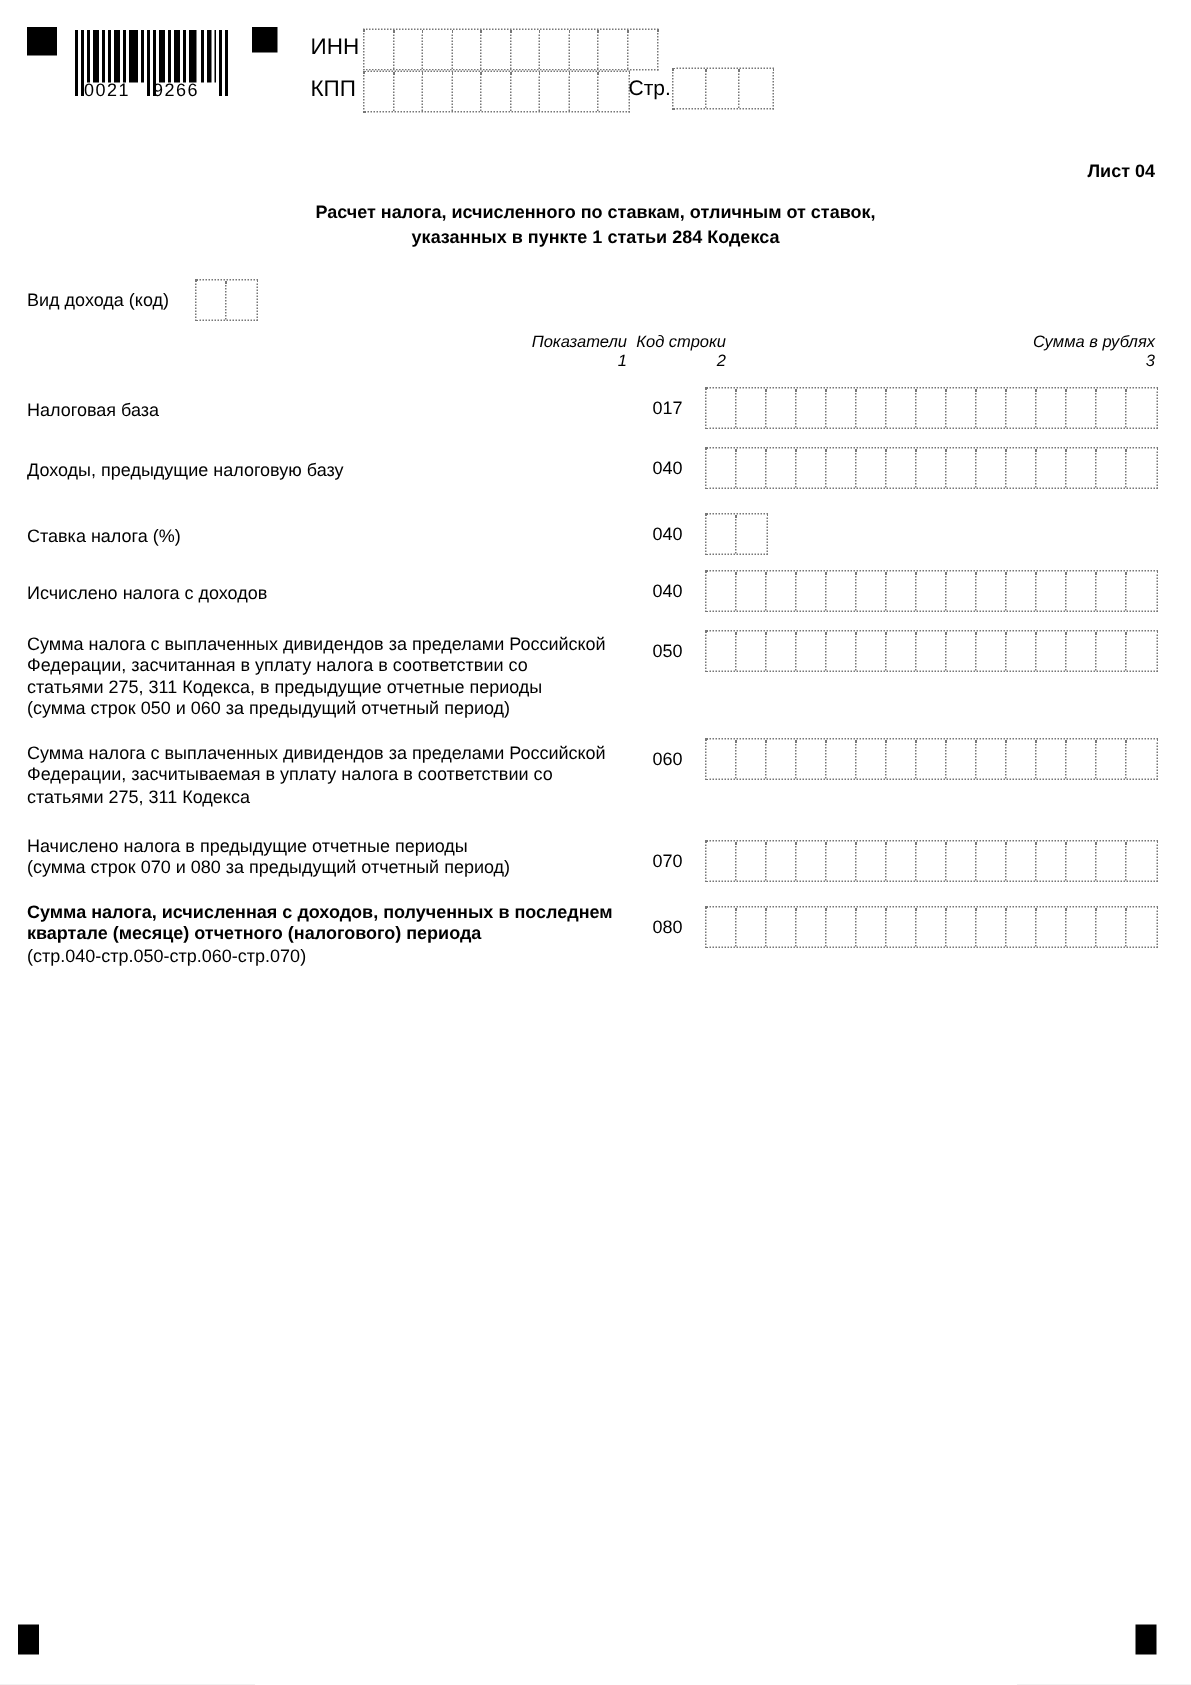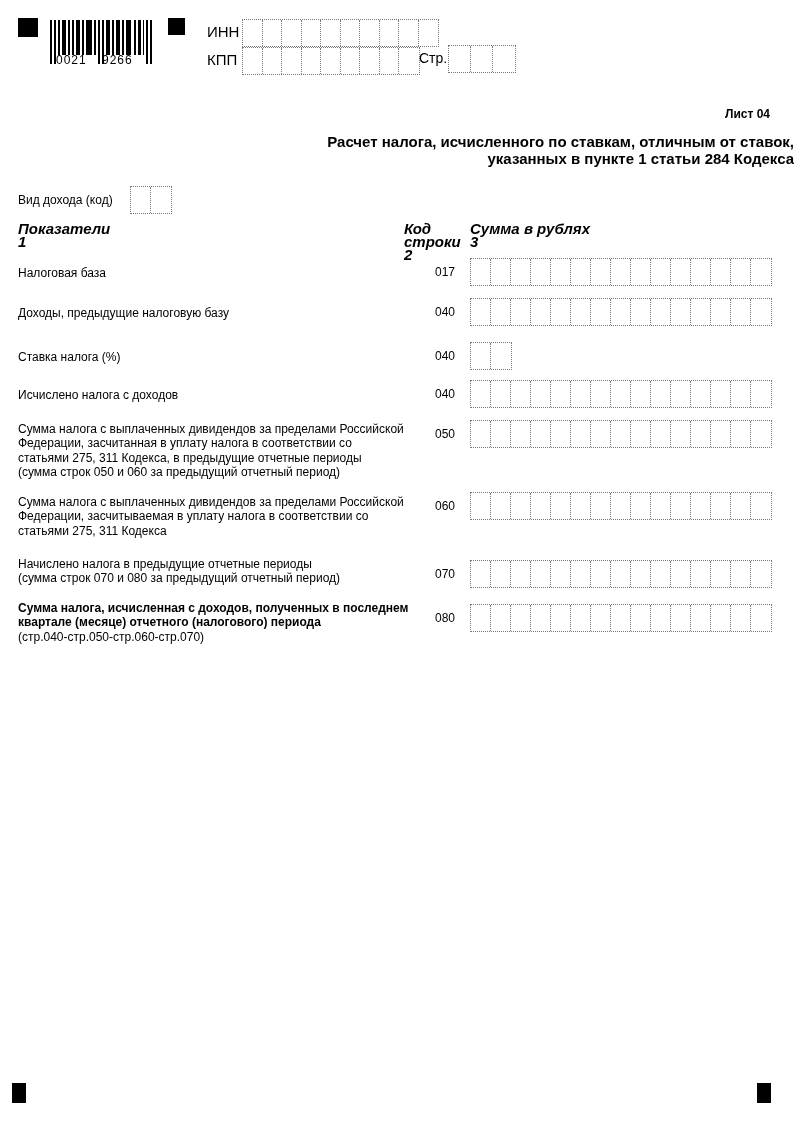--- a/index.html
+++ b/index.html
@@ -16,25 +16,25 @@
   }
   .cellbox .cell{box-sizing:border-box;width:20px;border-right:1px dotted #777;}
   .cellbox .cell:last-child{border-right:none;}
   .cw195 .cell{width:19.5px;}
   .cw22 .cell{width:22px;}
   
   .reg-lbl{position:absolute;font-size:15px;}
   .bc-digits{position:absolute;top:53px;width:27px;text-align:center;font-size:12px;letter-spacing:1px;}
   
   .sheet{position:absolute;top:107px;left:0;width:770px;text-align:right;font-weight:bold;font-size:12px;}
-  .title{position:absolute;top:133px;left:0;width:794px;text-align:right;font-weight:bold;font-size:15px;line-height:17px;white-space:pre;}
+  .title{position:absolute;top:133px;left:0;width:794px;text-align:center;font-weight:bold;font-size:12px;line-height:17px;white-space:pre;}
   
   .income-lbl{position:absolute;left:18px;top:193px;font-size:12px;}
   
-  .hdr{position:absolute;top:222px;text-align:left;font-style:italic;font-size:15px;line-height:13px;font-weight:bold;}
+  .hdr{position:absolute;top:222px;text-align:right;font-style:italic;font-size:11px;line-height:13px;}
   
   .row{position:absolute;left:0;width:794px;height:30px;}
   .row .lbl{position:absolute;left:18px;top:2px;font-size:12px;line-height:14.3px;white-space:pre;}
   .row .lbl.one{top:8px;}
   .row .lbl .b{font-weight:bold;}
   .row .code{position:absolute;left:435px;top:7px;font-size:12px;}
   .row .cellbox{left:470px;top:0;}
 </style>
 </head>
 <body>

